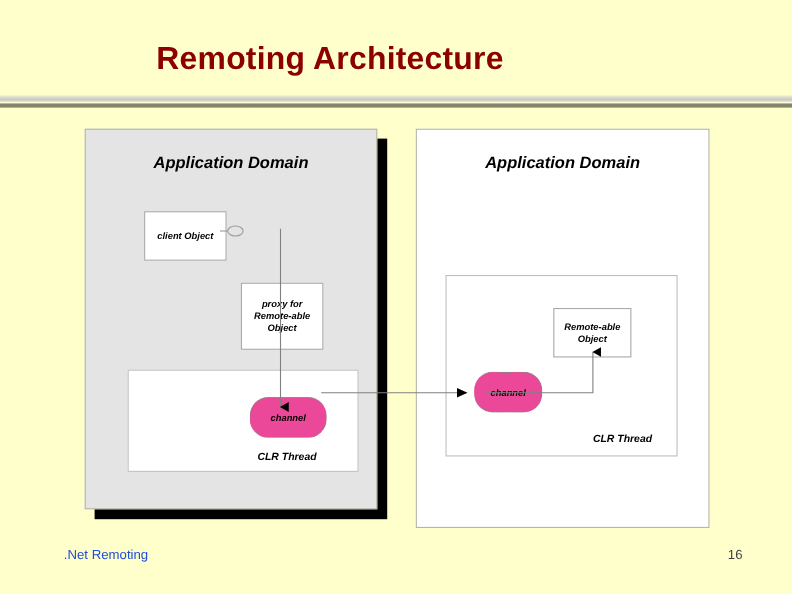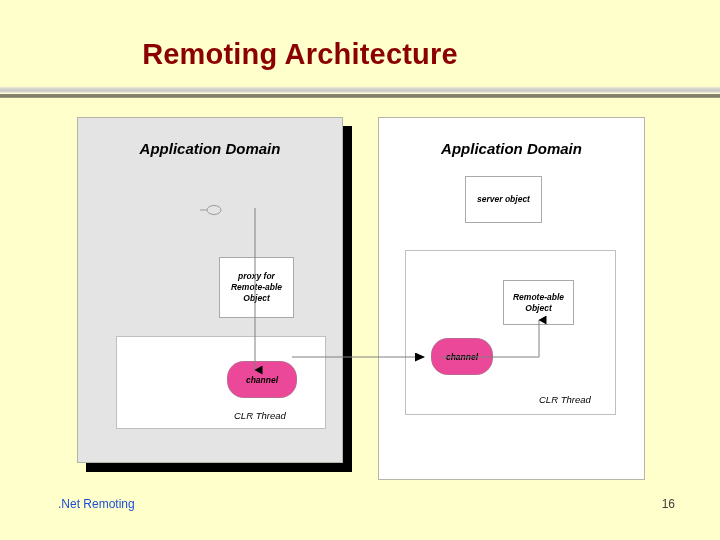--- a/index.html
+++ b/index.html
@@ -137,21 +137,21 @@
     align-items: center;
     justify-content: center;
     font-size: 8.5px;
     font-weight: bold;
     font-style: italic;
     color: #000000;
   }
   .thread-label {
     position: absolute;
     font-size: 9.5px;
-    font-weight: normal;
+    font-weight: bold;
     font-style: italic;
     color: #000000;
     white-space: nowrap;
   }
 
   
   #connectors {
     position: absolute;
     left: 0; top: 0;
     width: 720px;
@@ -185,42 +185,42 @@
   <div class="bar-dark"></div>
 </div>
 
 <div id="diagram">
 
   <div id="left-shadow"></div>
 
   <div id="left-domain">
     <div class="domain-title">Application Domain</div>
 
+    <div class="dbox" style="left:53px; top:74px; width:75px; height:45px;">
+      <span>client Object</span>
+    </div>
 
     <div class="dbox" style="left:141px; top:139px; width:75px; height:61px; flex-direction:column;">
       <span>proxy for</span>
       <span>Remote-able</span>
       <span>Object</span>
     </div>
 
     <div class="dbox-plain" style="left:38px; top:218px; width:210px; height:93px;"></div>
 
     <div class="rounded" style="left:149px; top:243px; width:70px; height:37px;">
       <span>channel</span>
     </div>
 
     <div class="thread-label" style="left:156px; top:292px;">CLR Thread</div>
   </div>
 
   <div id="right-domain">
     <div class="domain-title">Application Domain</div>
 
-    <div class="dbox" style="left:86px; top:58px; width:77px; height:47px;">
-      <span>server object</span>
-    </div>
 
     <div class="dbox-plain" style="left:26px; top:132px; width:211px; height:165px;"></div>
 
     <div class="dbox" style="left:124px; top:162px; width:71px; height:45px; flex-direction:column;">
       <span>Remote-able</span>
       <span>Object</span>
     </div>
 
     <div class="rounded" style="left:52px; top:220px; width:62px; height:37px;">
       <span>channel</span>

